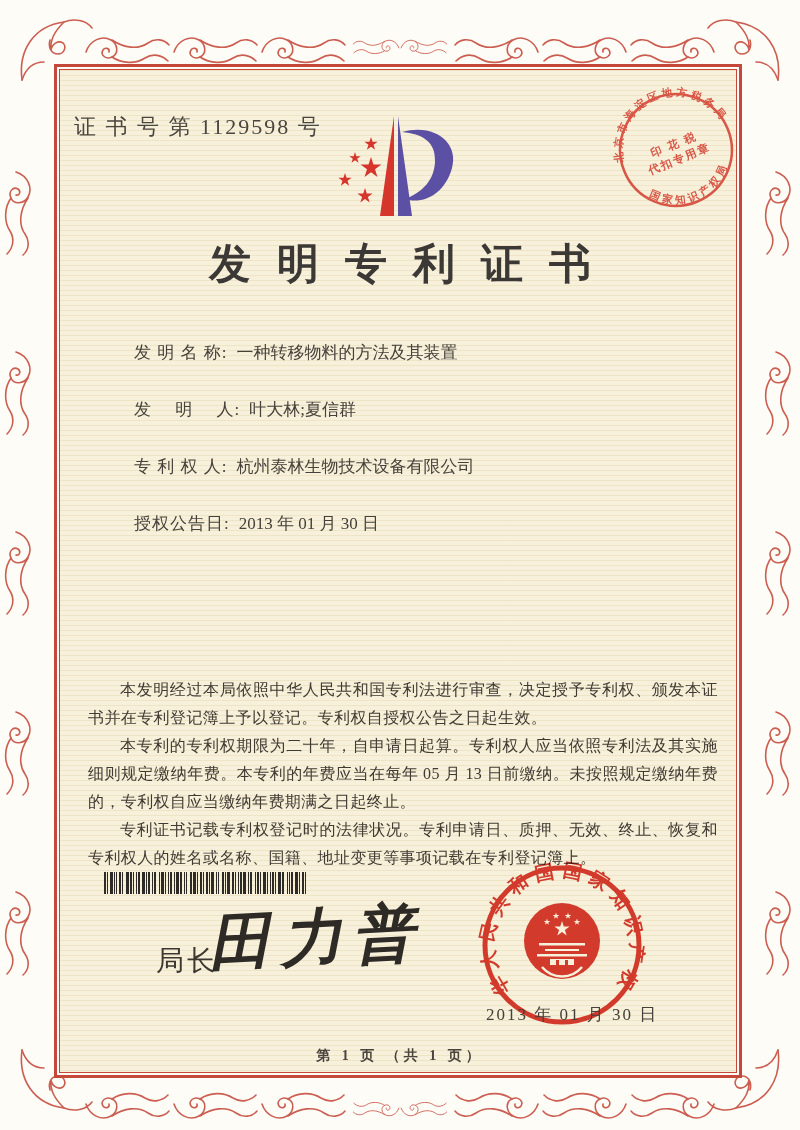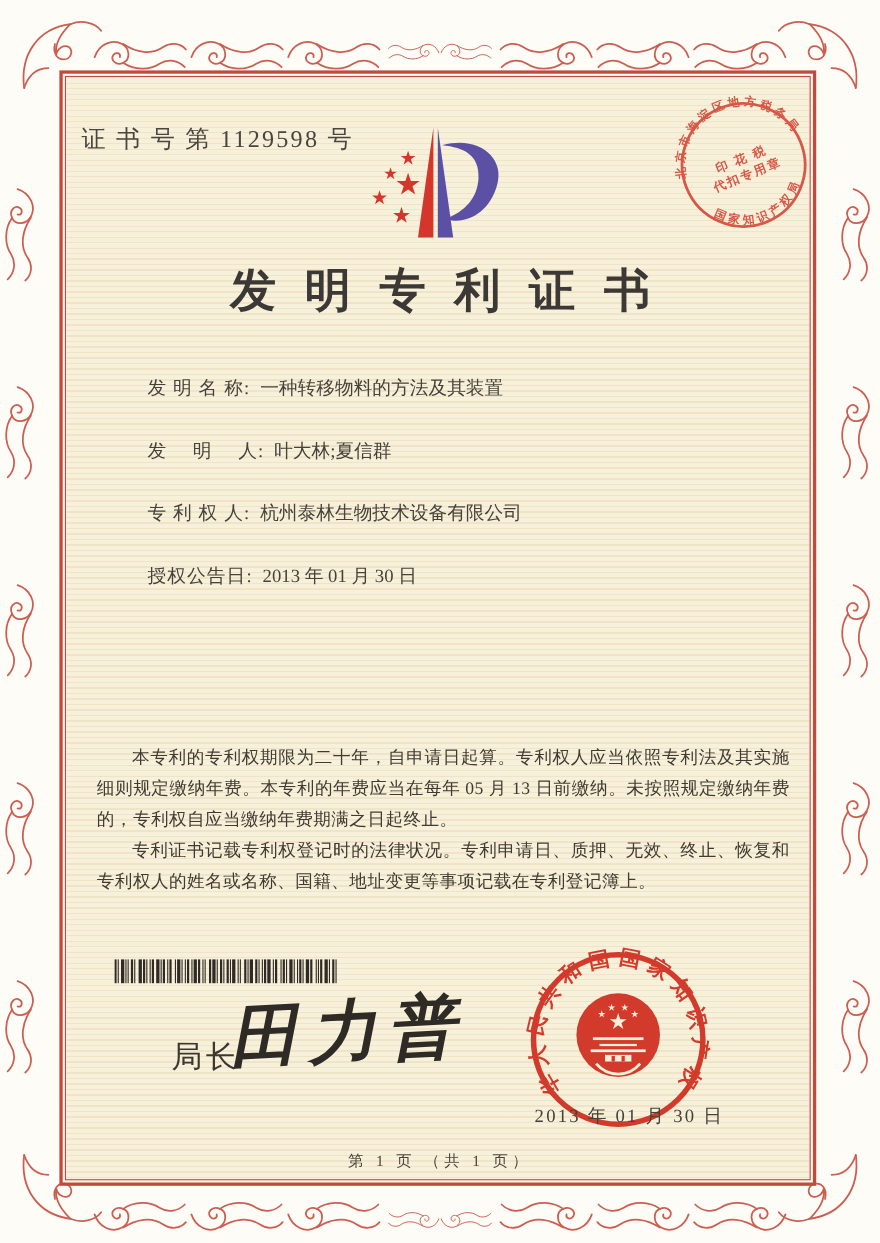--- a/index.html
+++ b/index.html
@@ -75,21 +75,21 @@
   .cream-fill{fill:var(--paper-cream);}
   .cream-stroke{stroke:var(--paper-cream);fill:none;}
   .seal-ring-text{font-family:"Liberation Serif","DejaVu Serif",serif;font-size:19px;letter-spacing:7px;font-weight:bold;}
   .seal-date{position:absolute;left:486px;top:1003px;font-size:17px;letter-spacing:2px;color:#45403a;z-index:3;}
 
   .stamp{position:absolute;left:610px;top:84px;width:132px;height:132px;transform:rotate(-22deg);mix-blend-mode:multiply;opacity:.85;}
   .stamp text{font-family:"Liberation Serif","DejaVu Serif",serif;}
   .stamp-arc{font-size:10.5px;letter-spacing:3.2px;font-weight:bold;}
   .stamp-center{font-size:11px;letter-spacing:2px;font-weight:bold;text-anchor:middle;}
 
-  .footer{position:absolute;left:0;right:0;top:1047px;text-align:center;font-size:14px;letter-spacing:4px;color:#4a443d;}
+  .footer{position:absolute;left:0;right:0;top:1047px;text-align:center;font-size:14px;letter-spacing:4px;color:#4a443d;font-weight:bold;}
 </style>
 </head>
 <body>
 
 <div class="page">
 
   <svg class="ornaments" viewBox="0 0 800 1130" aria-hidden="true">
     <defs>
       <g id="scroll">
         <path d="M2,18 C6,6 18,1 27,6 C34,10 35,20 28,23 C22,26 16,21 19,16 C21,13 26,14 25,18"></path>
@@ -193,20 +193,21 @@
       </div>
       <div class="field-row">
         <span class="field-label">专 利 权 人:</span><span class="field-value">杭州泰林生物技术设备有限公司</span>
       </div>
       <div class="field-row">
         <span class="field-label">授权公告日:</span><span class="field-value">2013 年 01 月 30 日</span>
       </div>
     </div>
 
     <div class="body-text">
+      <p>本发明经过本局依照中华人民共和国专利法进行审查，决定授予专利权、颁发本证书并在专利登记簿上予以登记。专利权自授权公告之日起生效。</p>
       <p>本专利的专利权期限为二十年，自申请日起算。专利权人应当依照专利法及其实施细则规定缴纳年费。本专利的年费应当在每年 05 月 13 日前缴纳。未按照规定缴纳年费的，专利权自应当缴纳年费期满之日起终止。</p>
       <p>专利证书记载专利权登记时的法律状况。专利申请日、质押、无效、终止、恢复和专利权人的姓名或名称、国籍、地址变更等事项记载在专利登记簿上。</p>
     </div>
 
     <div class="barcode"><i style="width:2px;margin-right:1px"></i><i style="width:1px;margin-right:2px"></i><i style="width:3px;margin-right:1px"></i><i style="width:1px;margin-right:1px"></i><i style="width:1px;margin-right:2px"></i><i style="width:2px;margin-right:1px"></i><i style="width:1px;margin-right:3px"></i><i style="width:3px;margin-right:1px"></i><i style="width:2px;margin-right:1px"></i><i style="width:1px;margin-right:2px"></i><i style="width:1px;margin-right:1px"></i><i style="width:2px;margin-right:2px"></i><i style="width:3px;margin-right:1px"></i><i style="width:1px;margin-right:1px"></i><i style="width:2px;margin-right:2px"></i><i style="width:1px;margin-right:1px"></i><i style="width:2px;margin-right:3px"></i><i style="width:1px;margin-right:1px"></i><i style="width:3px;margin-right:1px"></i><i style="width:1px;margin-right:2px"></i><i style="width:1px;margin-right:1px"></i><i style="width:2px;margin-right:2px"></i><i style="width:1px;margin-right:1px"></i><i style="width:3px;margin-right:1px"></i><i style="width:2px;margin-right:2px"></i><i style="width:1px;margin-right:1px"></i><i style="width:1px;margin-right:3px"></i><i style="width:2px;margin-right:1px"></i><i style="width:3px;margin-right:1px"></i><i style="width:1px;margin-right:2px"></i><i style="width:2px;margin-right:1px"></i><i style="width:1px;margin-right:2px"></i><i style="width:2px;margin-right:1px"></i><i style="width:1px;margin-right:1px"></i><i style="width:3px;margin-right:2px"></i><i style="width:1px;margin-right:1px"></i><i style="width:1px;margin-right:3px"></i><i style="width:2px;margin-right:1px"></i><i style="width:1px;margin-right:1px"></i><i style="width:3px;margin-right:2px"></i><i style="width:2px;margin-right:1px"></i><i style="width:1px;margin-right:2px"></i><i style="width:1px;margin-right:1px"></i><i style="width:2px;margin-right:1px"></i><i style="width:3px;margin-right:2px"></i><i style="width:1px;margin-right:1px"></i><i style="width:2px;margin-right:3px"></i><i style="width:1px;margin-right:1px"></i><i style="width:2px;margin-right:1px"></i><i style="width:1px;margin-right:2px"></i><i style="width:3px;margin-right:1px"></i><i style="width:1px;margin-right:2px"></i><i style="width:1px;margin-right:1px"></i><i style="width:2px;margin-right:1px"></i><i style="width:1px;margin-right:2px"></i><i style="width:3px;margin-right:1px"></i><i style="width:2px;margin-right:3px"></i><i style="width:1px;margin-right:1px"></i><i style="width:1px;margin-right:1px"></i><i style="width:2px;margin-right:2px"></i><i style="width:3px;margin-right:1px"></i><i style="width:1px;margin-right:2px"></i><i style="width:2px;margin-right:1px"></i><i style="width:1px;margin-right:1px"></i></div>
 
     <div class="director-label">局长</div>
     <div class="signature">田力普</div>
 
     <svg class="seal" viewBox="-100 -100 200 200" aria-hidden="true">

